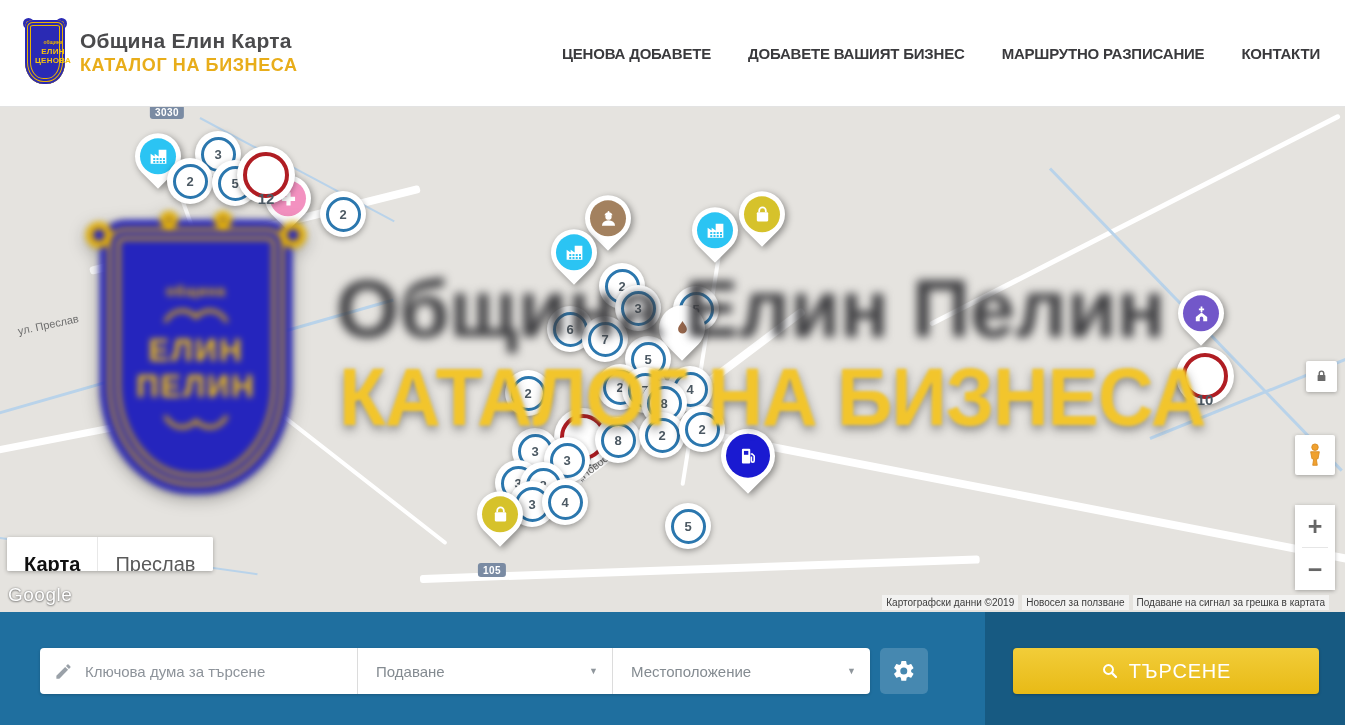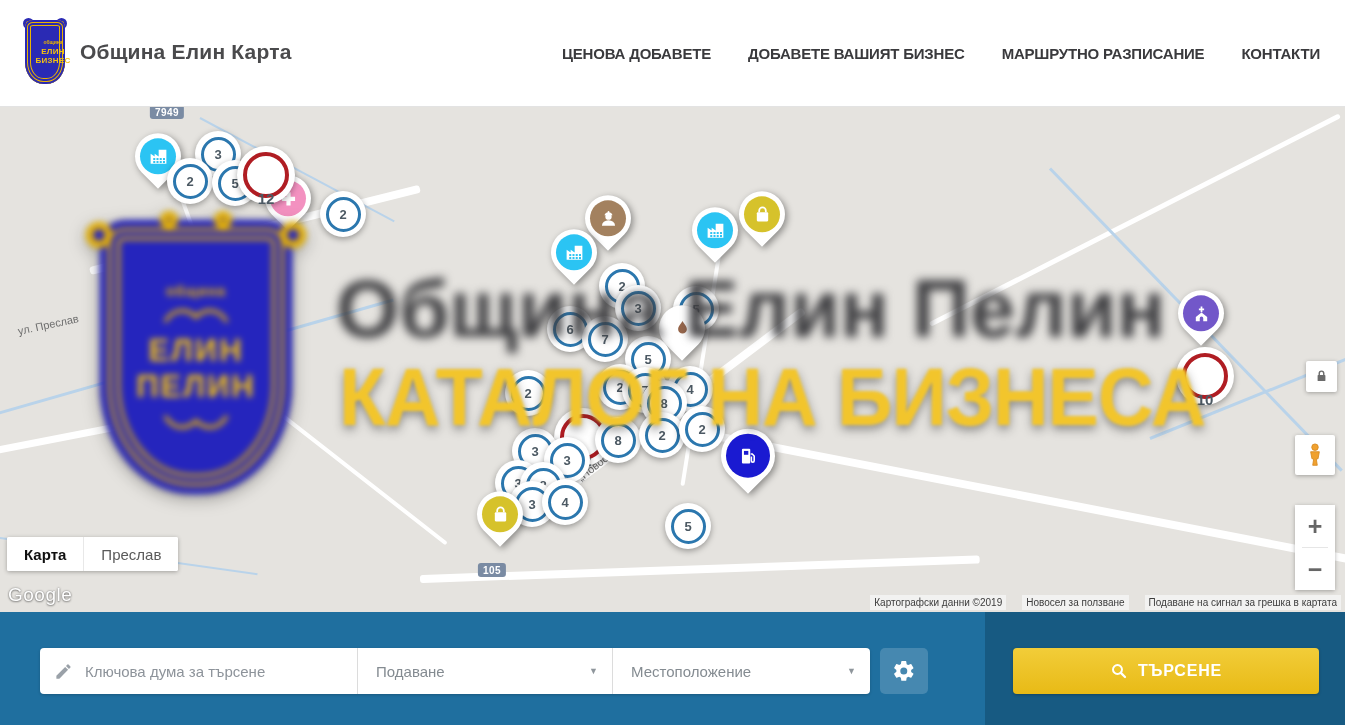--- a/index.html
+++ b/index.html
@@ -64,26 +64,26 @@
       box-shadow: inset 0 0 0 8px #2525bd, inset 0 0 0 11px #e9b400, inset 0 0 0 17px #2525bd, inset 0 0 0 20px #e9b400;
       display:flex; flex-direction:column; align-items:center; justify-content:center; gap:7px; }
   .crest .c-curl { position:absolute; border-radius:50%; background:#2525bd; border:7px solid #e9b400; z-index:1; }
   .crest .c-top { color:#e9b400; font-size:14px; font-weight:700; letter-spacing:1px; }
   .crest .c-name { color:#f4c211; font-size:31px; font-weight:700; line-height:36px; letter-spacing:2px; text-align:center; }
   .ornament svg { display:block; }
 
   
   .maptype { position:absolute; left:7px; top:537px; display:flex; background:#fff; border-radius:2px;
              box-shadow:0 1px 4px rgba(0,0,0,.3); z-index:6; overflow:hidden; }
-  .maptype button { height:34px; padding:8px 17px; background:#fff; border:none; font-family:inherit; font-size:15px; cursor:pointer; }
+  .maptype button { height:34px; padding:16px 17px; background:#fff; border:none; font-family:inherit; font-size:20px; cursor:pointer; }
   .maptype .active { font-weight:700; color:#101010; }
   .maptype .idle { color:#5a5a5a; border-left:1px solid #e8e8e8; }
   .google-logo { position:absolute; left:8px; top:584px; font-size:19px; font-weight:400; color:#fff; letter-spacing:0.5px;
              text-shadow:0 0 2px rgba(70,70,70,.7), 0 1px 2px rgba(0,0,0,.35); z-index:6; cursor:pointer; }
-  .attribution { position:absolute; right:4px; top:595px; display:flex; gap:16px; z-index:6;justify-content:flex-end; }
+  .attribution { position:absolute; right:16px; top:595px; display:flex; gap:4px; z-index:6;justify-content:flex-end; }
   .attribution span { background:rgba(245,245,245,.85); font-size:10px; color:#3c3c3c; padding:2px 4px; white-space:nowrap; }
   .attribution .link { cursor:pointer; }
   .ctl { position:absolute; background:#fff; box-shadow:0 1px 4px rgba(0,0,0,.3); border-radius:2px; z-index:6;
          display:flex; align-items:center; justify-content:center; cursor:pointer; }
   .ctl-lock { left:1306px; top:361px; width:31px; height:31px; }
   .ctl-peg { left:1295px; top:435px; width:40px; height:40px; }
   .zoomctl { position:absolute; left:1295px; top:505px; width:40px; height:85px; background:#fff; border-radius:2px;
              box-shadow:0 1px 4px rgba(0,0,0,.3); z-index:6; display:flex; flex-direction:column; }
   .zoomctl button { flex:1; border:none; background:#fff; font-size:25px; font-weight:700; color:#666; cursor:pointer;
              font-family:inherit; line-height:1; }
@@ -103,21 +103,21 @@
   .field input { border:none; outline:none; flex:1; font-family:inherit; font-size:15px; color:#555; min-width:0; }
   .field input::placeholder { color:#8d939a; }
   .pencil { margin-right:12px; display:flex; }
   .sel-label { font-size:15px; color:#848b91; }
   .chev { font-size:9px; color:#8f969c; }
   .gear-btn { position:absolute; left:880px; top:36px; width:48px; height:46px; background:#4688b0; border:none;
               border-radius:5px; cursor:pointer; display:flex; align-items:center; justify-content:center; }
   .search-btn { position:absolute; left:28px; top:36px; width:306px; height:46px; border:none; border-radius:4px;
               background:linear-gradient(#f2cd39,#e8ba16); cursor:pointer; display:flex; align-items:center;
               justify-content:center; gap:10px; box-shadow:0 1px 3px rgba(0,0,0,.25); }
-  .search-btn span { font-family:inherit; font-size:16px; font-weight:700; color:#fff; letter-spacing:0.8px; }
+  .search-btn span { font-family:inherit; font-size:20px; font-weight:400; color:#fff; letter-spacing:0.8px; }
 </style>
 </head>
 <body>
 
 <div class="page">
 
   <div class="map">
 
     <div>
       <div class="road" style="left:90px; top:160px; width:340px; height:8px; transform:rotate(-14deg);"></div>
@@ -131,21 +131,21 @@
       <div class="road" style="left:190px; top:30px; width:4px; height:180px; transform:rotate(-20deg);"></div>
       <div class="stream" style="left:-20px; top:310px; width:430px; height:3px; transform:rotate(-16deg);"></div>
       <div class="stream" style="left:1050px; top:60px; width:420px; height:3px; transform:rotate(46deg);"></div>
       <div class="stream" style="left:200px; top:10px; width:220px; height:2px; transform:rotate(28deg);"></div>
       <div class="stream" style="left:1150px; top:330px; width:300px; height:3px; transform:rotate(-22deg);"></div>
       <div class="stream" style="left:0px; top:430px; width:260px; height:2px; transform:rotate(8deg);"></div>
     </div>
     <div id="map-decor">
         <span class="street-label" style="left: 18px; top: 218px; transform: rotate(-12deg);">ул. Преслав</span>
         <span class="street-label" style="left: 560px; top: 380px; transform: rotate(-38deg);">бул. „Новосел</span>
-        <span class="road-badge" style="left: 167px; top: 5px;">7949</span>
+        <span class="road-badge" style="left: 167px; top: 5px;">3030</span>
         <span class="road-badge" style="left: 492px; top: 463px;">105</span>
       </div>
   </div>
 
   <div class="markers-layer" id="markers-layer">
       <div class="pin" style="left: 158px; top: 160px;">
         <div class="pin-shape"></div>
         <div class="pin-circle" style="background:#2bc4f3;color:#2bc4f3">
           <svg viewBox="0 0 24 24">
             <path fill="#fff" d="M3 20V8.5l4.6 3V8.5l4.6 3V4H21v16H3z"></path>
@@ -465,25 +465,26 @@
   </div>
 
   <div class="header">
     <div class="brand">
       <div class="crest-mini">
         <div class="cm-curl" style="left:1px;"></div>
         <div class="cm-curl" style="right:1px;"></div>
         <div class="cm-body">
           <div class="cm-top">община</div>
           <div class="cm-name">ЕЛИН</div>
-          <div class="cm-name">БИЗНЕС</div>
+          <div class="cm-name">ЦЕНОВА</div>
         </div>
       </div>
       <div class="brand-text">
         <div class="line1">Община Елин Карта</div>
+        <div class="line2">КАТАЛОГ НА БИЗНЕСА</div>
       </div>
     </div>
     <div class="nav">
       <a>ЦЕНОВА ДОБАВЕТЕ</a>
       <a>ДОБАВЕТЕ ВАШИЯТ БИЗНЕС</a>
       <a>МАРШРУТНО РАЗПИСАНИЕ</a>
       <a>КОНТАКТИ</a>
     </div>
   </div>
 

